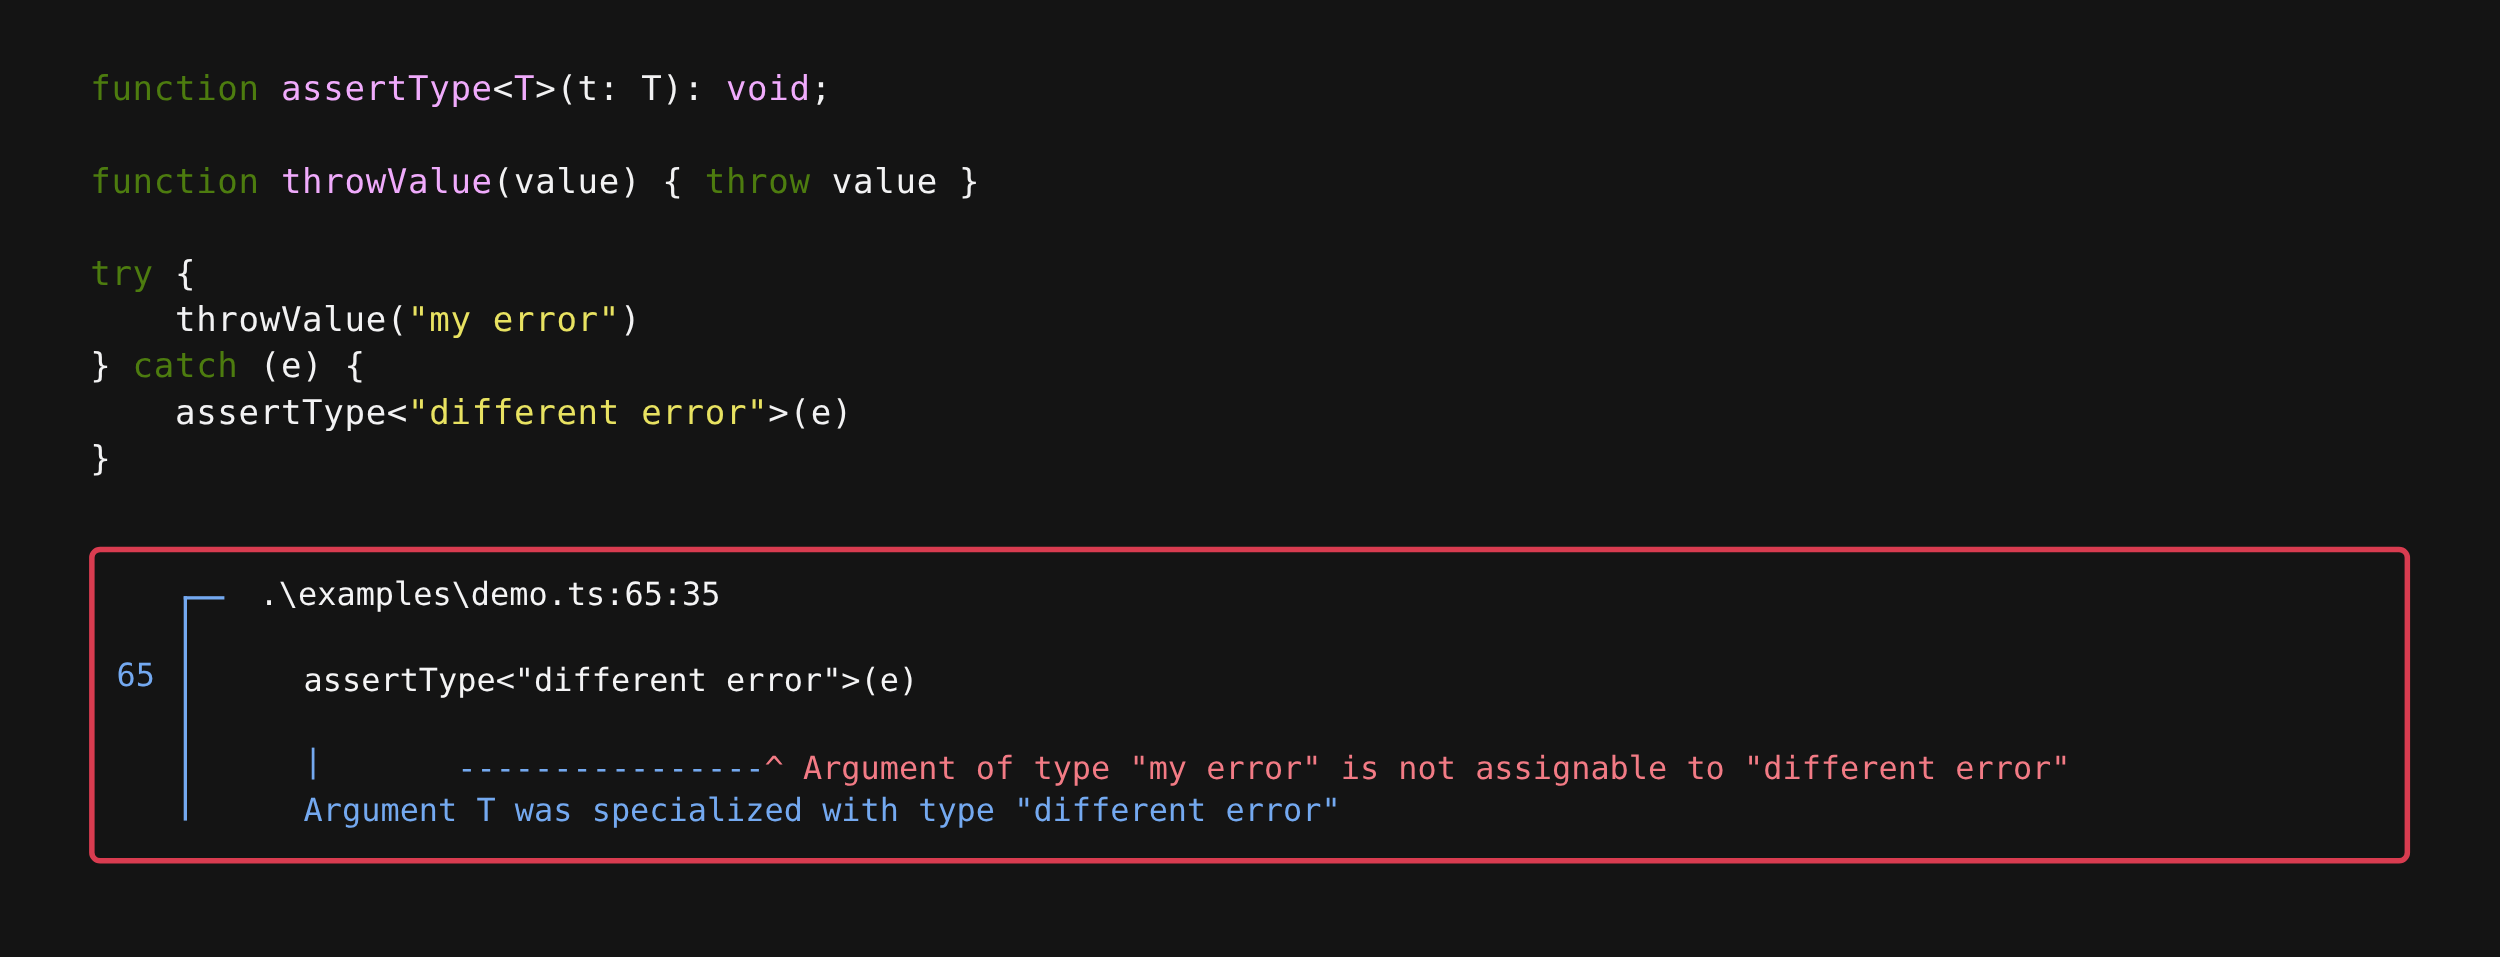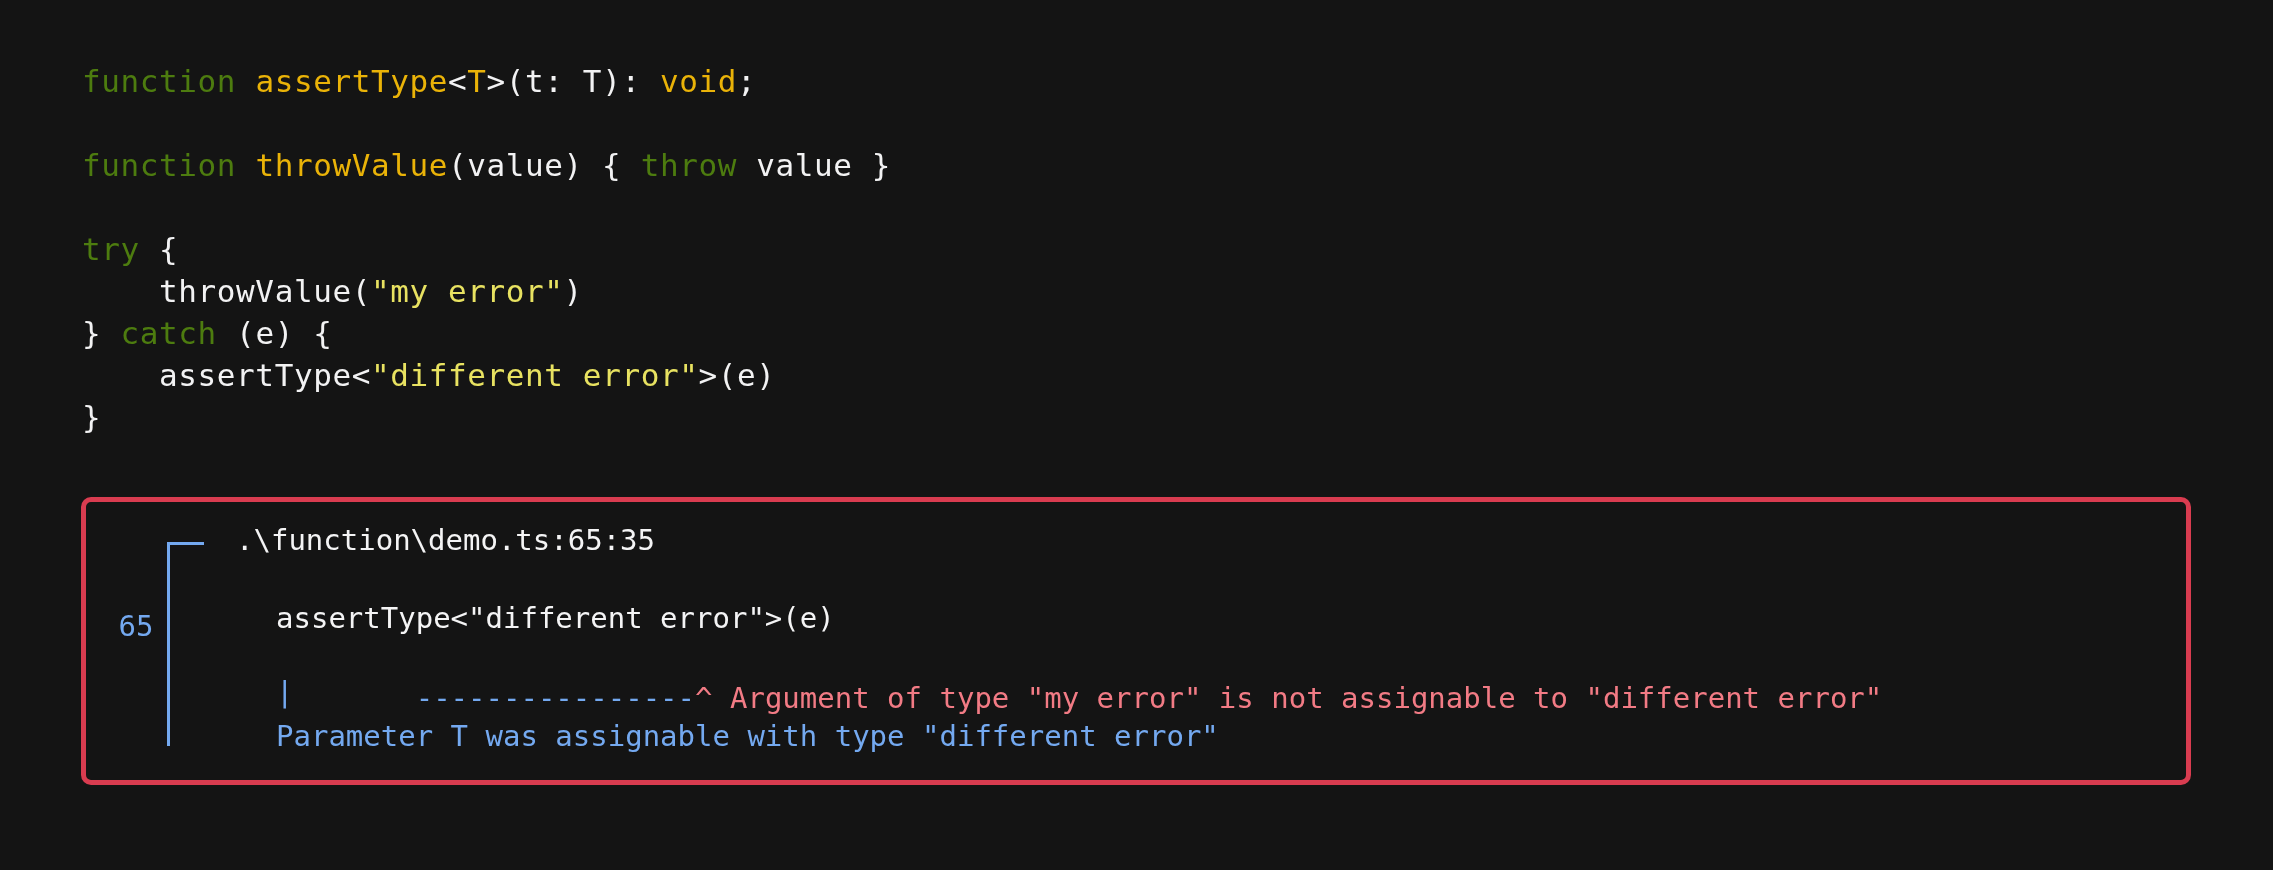--- a/index.html
+++ b/index.html
@@ -30,21 +30,21 @@
     font-size: 31px;
     line-height: 42px;
     letter-spacing: 0.6px;
     white-space: pre;
     color: #e9e9ea;
   }
   .code-line { white-space: pre; height: 42px; }
   .code-line.blank { height: 42px; }
 
   .kw      { color: #4d7c0f; }   
-  .ident   { color: #eab308; }   
+  .ident   { color: #f0abfc; }   
   .plain   { color: #f2f2f3; }
   .str     { color: #e8e261; }   
 
   
   .diag-panel {
     position: absolute;
     left: 81px;
     top: 497px;
     width: 2110px;
     height: 288px;
@@ -60,23 +60,23 @@
     height: 100%;
     font-size: 29px;
     line-height: 40px;
     white-space: pre;
   }
 
   
   .gutter-num {
     position: absolute;
     left: 20px;
-    top: 104px;
+    top: 92px;
     width: 60px;
-    text-align: center;
+    text-align: left;
     color: #74a9f0;
     font-size: 29px;
     white-space: pre;
   }
 
   
   .rail {
     position: absolute;
     left: 81px;
     top: 32px;
@@ -151,28 +151,28 @@
   <div class="diag-panel">
     <div class="diag-inner">
 
       <div class="gutter-num">65</div>
 
       <div class="rail">
         <div class="rail-vert"></div>
         <div class="rail-elbow"></div>
       </div>
 
-      <div class="file-path">.\function\demo.ts:65:35</div>
+      <div class="file-path">.\examples\demo.ts:65:35</div>
 
       <div class="snippet-line">assertType&lt;"different error"&gt;(e)</div>
 
       <div class="underline-row">
         <span class="dashes">----------------</span><span class="err-msg">^ Argument of type "my error" is not assignable to "different error"</span>
       </div>
 
       <div class="pipe-row">|</div>
 
-      <div class="note-row">Parameter T was assignable with type "different error"</div>
+      <div class="note-row">Argument T was specialized with type "different error"</div>
 
     </div>
   </div>
 
 </div>
 
 </body></html>

